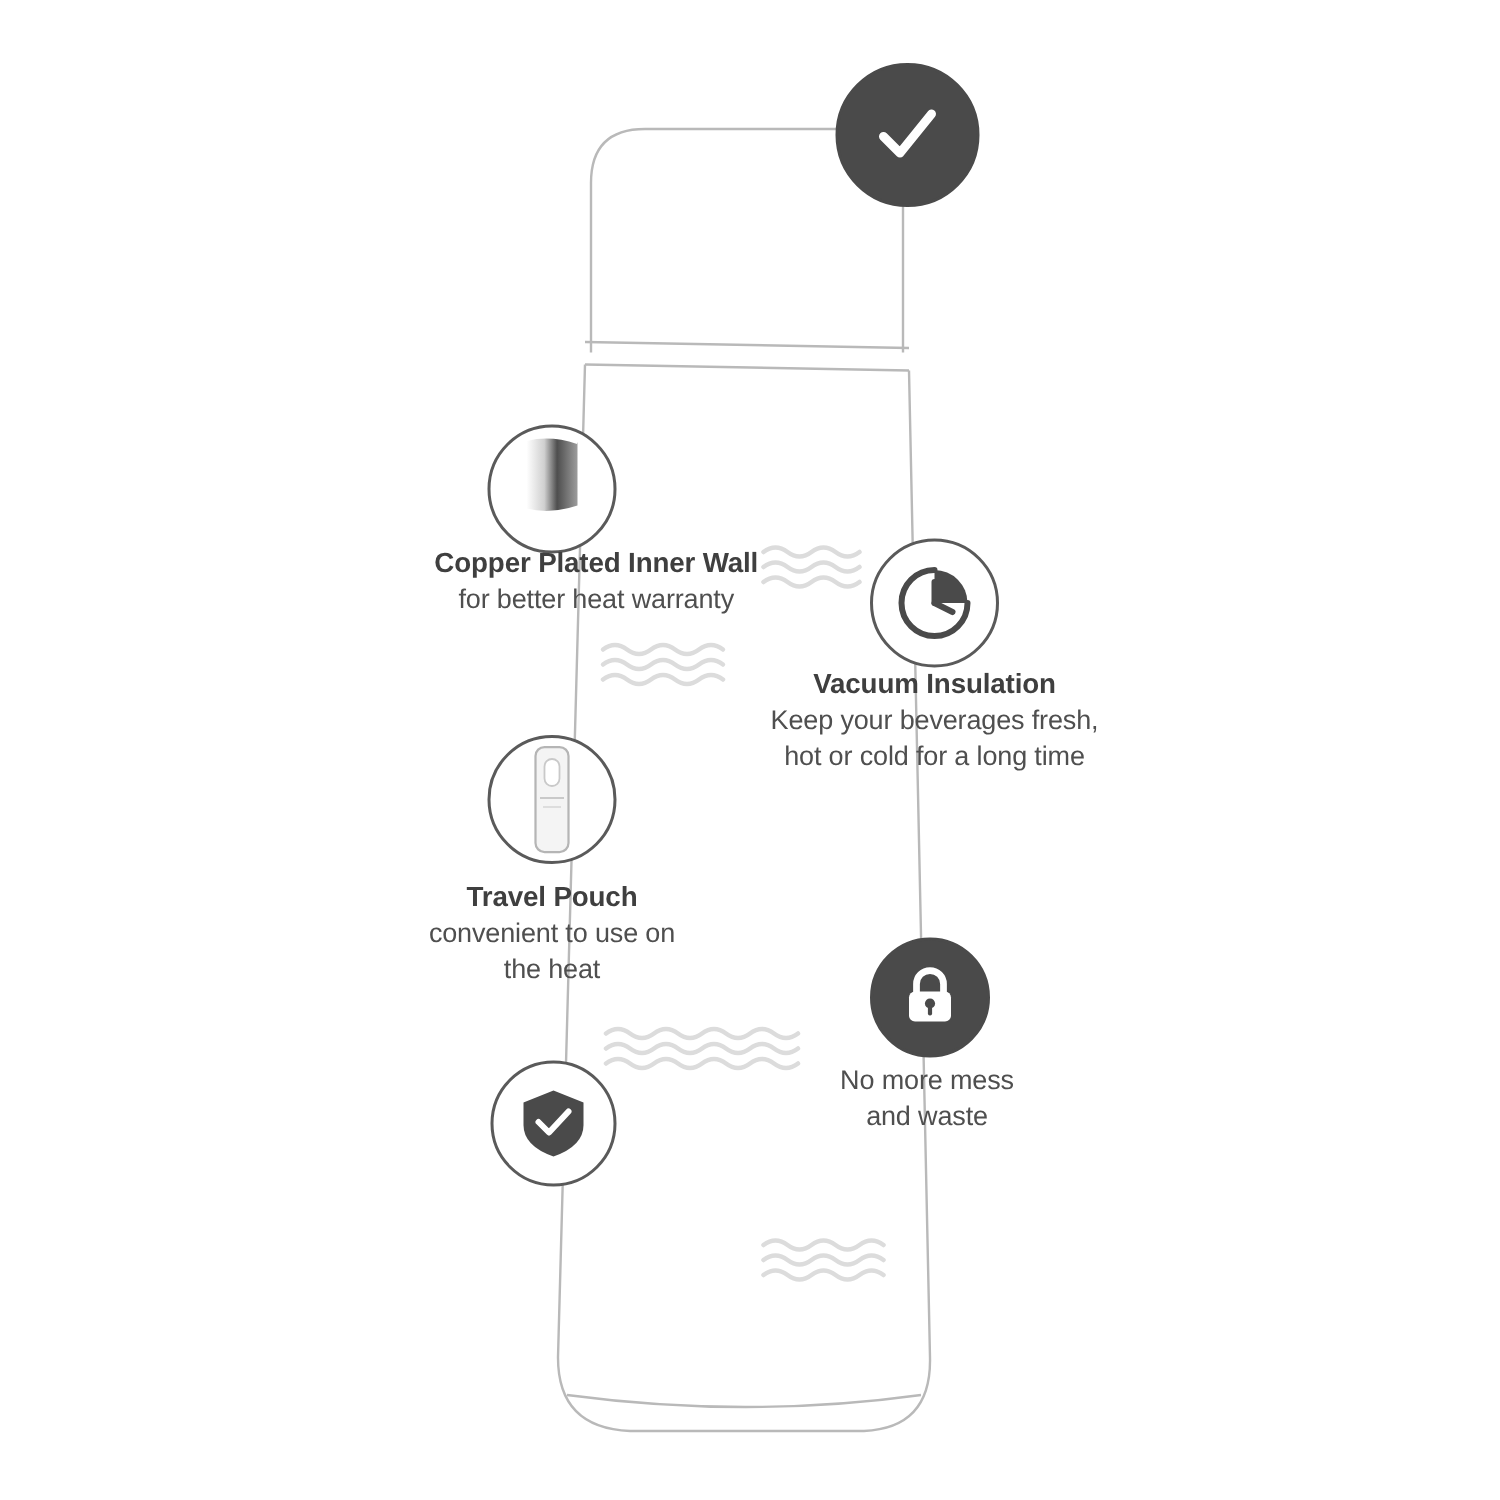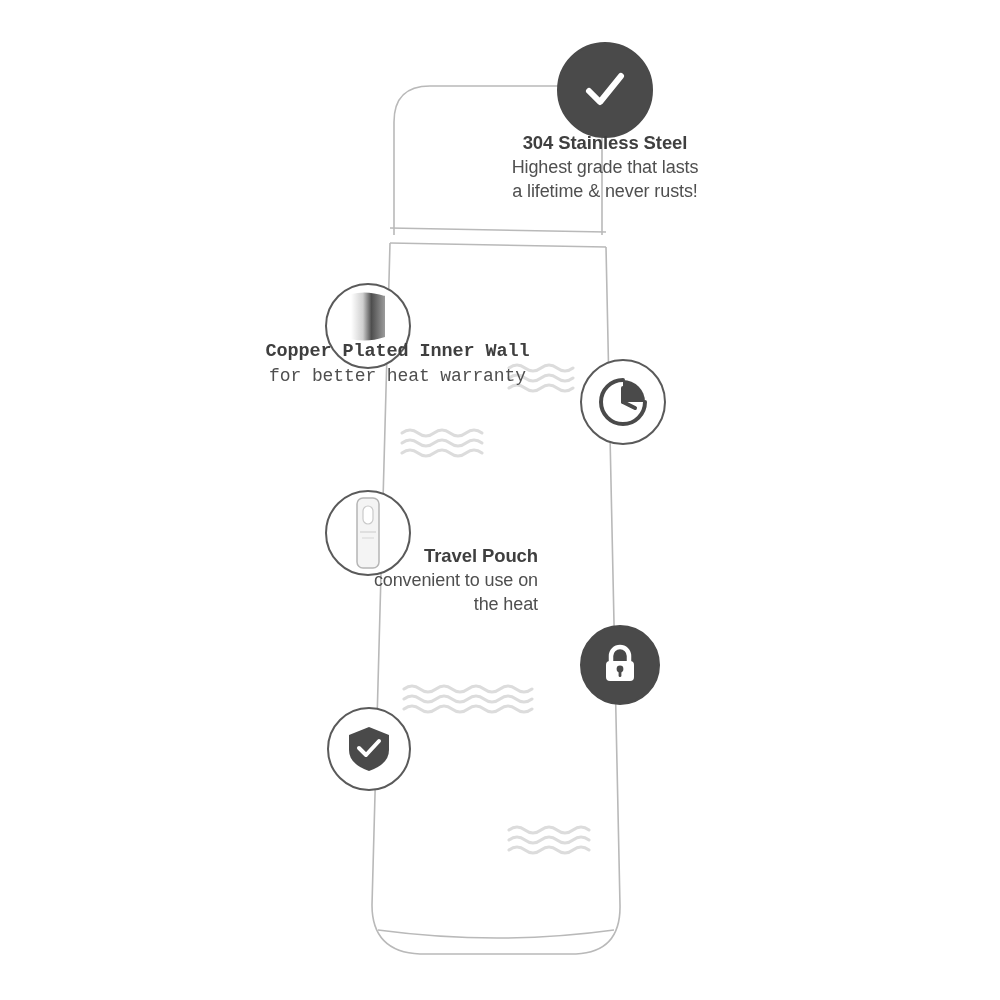--- a/index.html
+++ b/index.html
@@ -71,23 +71,23 @@
 
   
   #badge-steel   { left: 557px; top: 42px;  width: 96px;  height: 96px; }
   #badge-copper  { left: 325px; top: 283px; width: 86px;  height: 86px; overflow: hidden; }
   #badge-vacuum  { left: 580px; top: 359px; width: 86px;  height: 86px; }
   #badge-pouch   { left: 325px; top: 490px; width: 86px;  height: 86px; overflow: hidden; }
   #badge-spill   { left: 580px; top: 625px; width: 80px;  height: 80px; }
   #badge-warranty{ left: 327px; top: 707px; width: 84px;  height: 84px; }
 
   #feat-steel    { left: 435px; top: 131px; }
-  #feat-copper   { left: 200px; top: 340px; width: 395px; font-family: Liberation Mono, monospace; }
+  #feat-copper   { left: 200px; top: 363px; width: 395px; }
   #feat-vacuum   { left: 453px; top: 444px; width: 340px; }
-  #feat-pouch    { left: 198px; top: 544px; text-align: right; }
+  #feat-pouch    { left: 198px; top: 586px; }
   #feat-spill    { left: 448px; top: 707px; }
   #feat-warranty { left: 199px; top: 788px; }
 
   #wave-a { left: 505px; top: 360px; }
   #wave-b { left: 398px; top: 425px; }
   #wave-c { left: 400px; top: 681px; }
   #wave-d { left: 505px; top: 822px; }
 </style>
 </head>
 <body>
@@ -194,35 +194,37 @@
     </svg>
   </div>
 
   <div id="badge-warranty" class="badge">
     <svg width="46" height="50" viewBox="0 0 46 50">
       <path d="M23 3 L43 11 L43 26 Q43 40 23 47 Q3 40 3 26 L3 11 Z" fill="#4a4a4a"></path>
       <path d="M13 24 L20 31 L33 17" fill="none" stroke="#ffffff" stroke-width="4" stroke-linecap="round" stroke-linejoin="round"></path>
     </svg>
   </div>
 
-  <div id="feat-steel" class="feature">
-    <div class="title">304 Stainless Steel</div>
-    <div class="desc">Highest grade that lasts
-a lifetime &amp; never rusts!</div>
-  </div>
 
   <div id="feat-copper" class="feature">
     <div class="title">Copper Plated Inner Wall</div>
     <div class="desc">for better heat warranty</div>
   </div>
 
+  <div id="feat-vacuum" class="feature">
+    <div class="title">Vacuum Insulation</div>
+    <div class="desc">Keep your beverages fresh,
+hot or cold for a long time</div>
+  </div>
 
   <div id="feat-pouch" class="feature">
     <div class="title">Travel Pouch</div>
     <div class="desc">convenient to use on
 the heat</div>
   </div>
 
   <div id="feat-spill" class="feature">
+    <div class="desc">No more mess
+and waste</div>
   </div>
 
 
 </div>
 
 </body></html>

